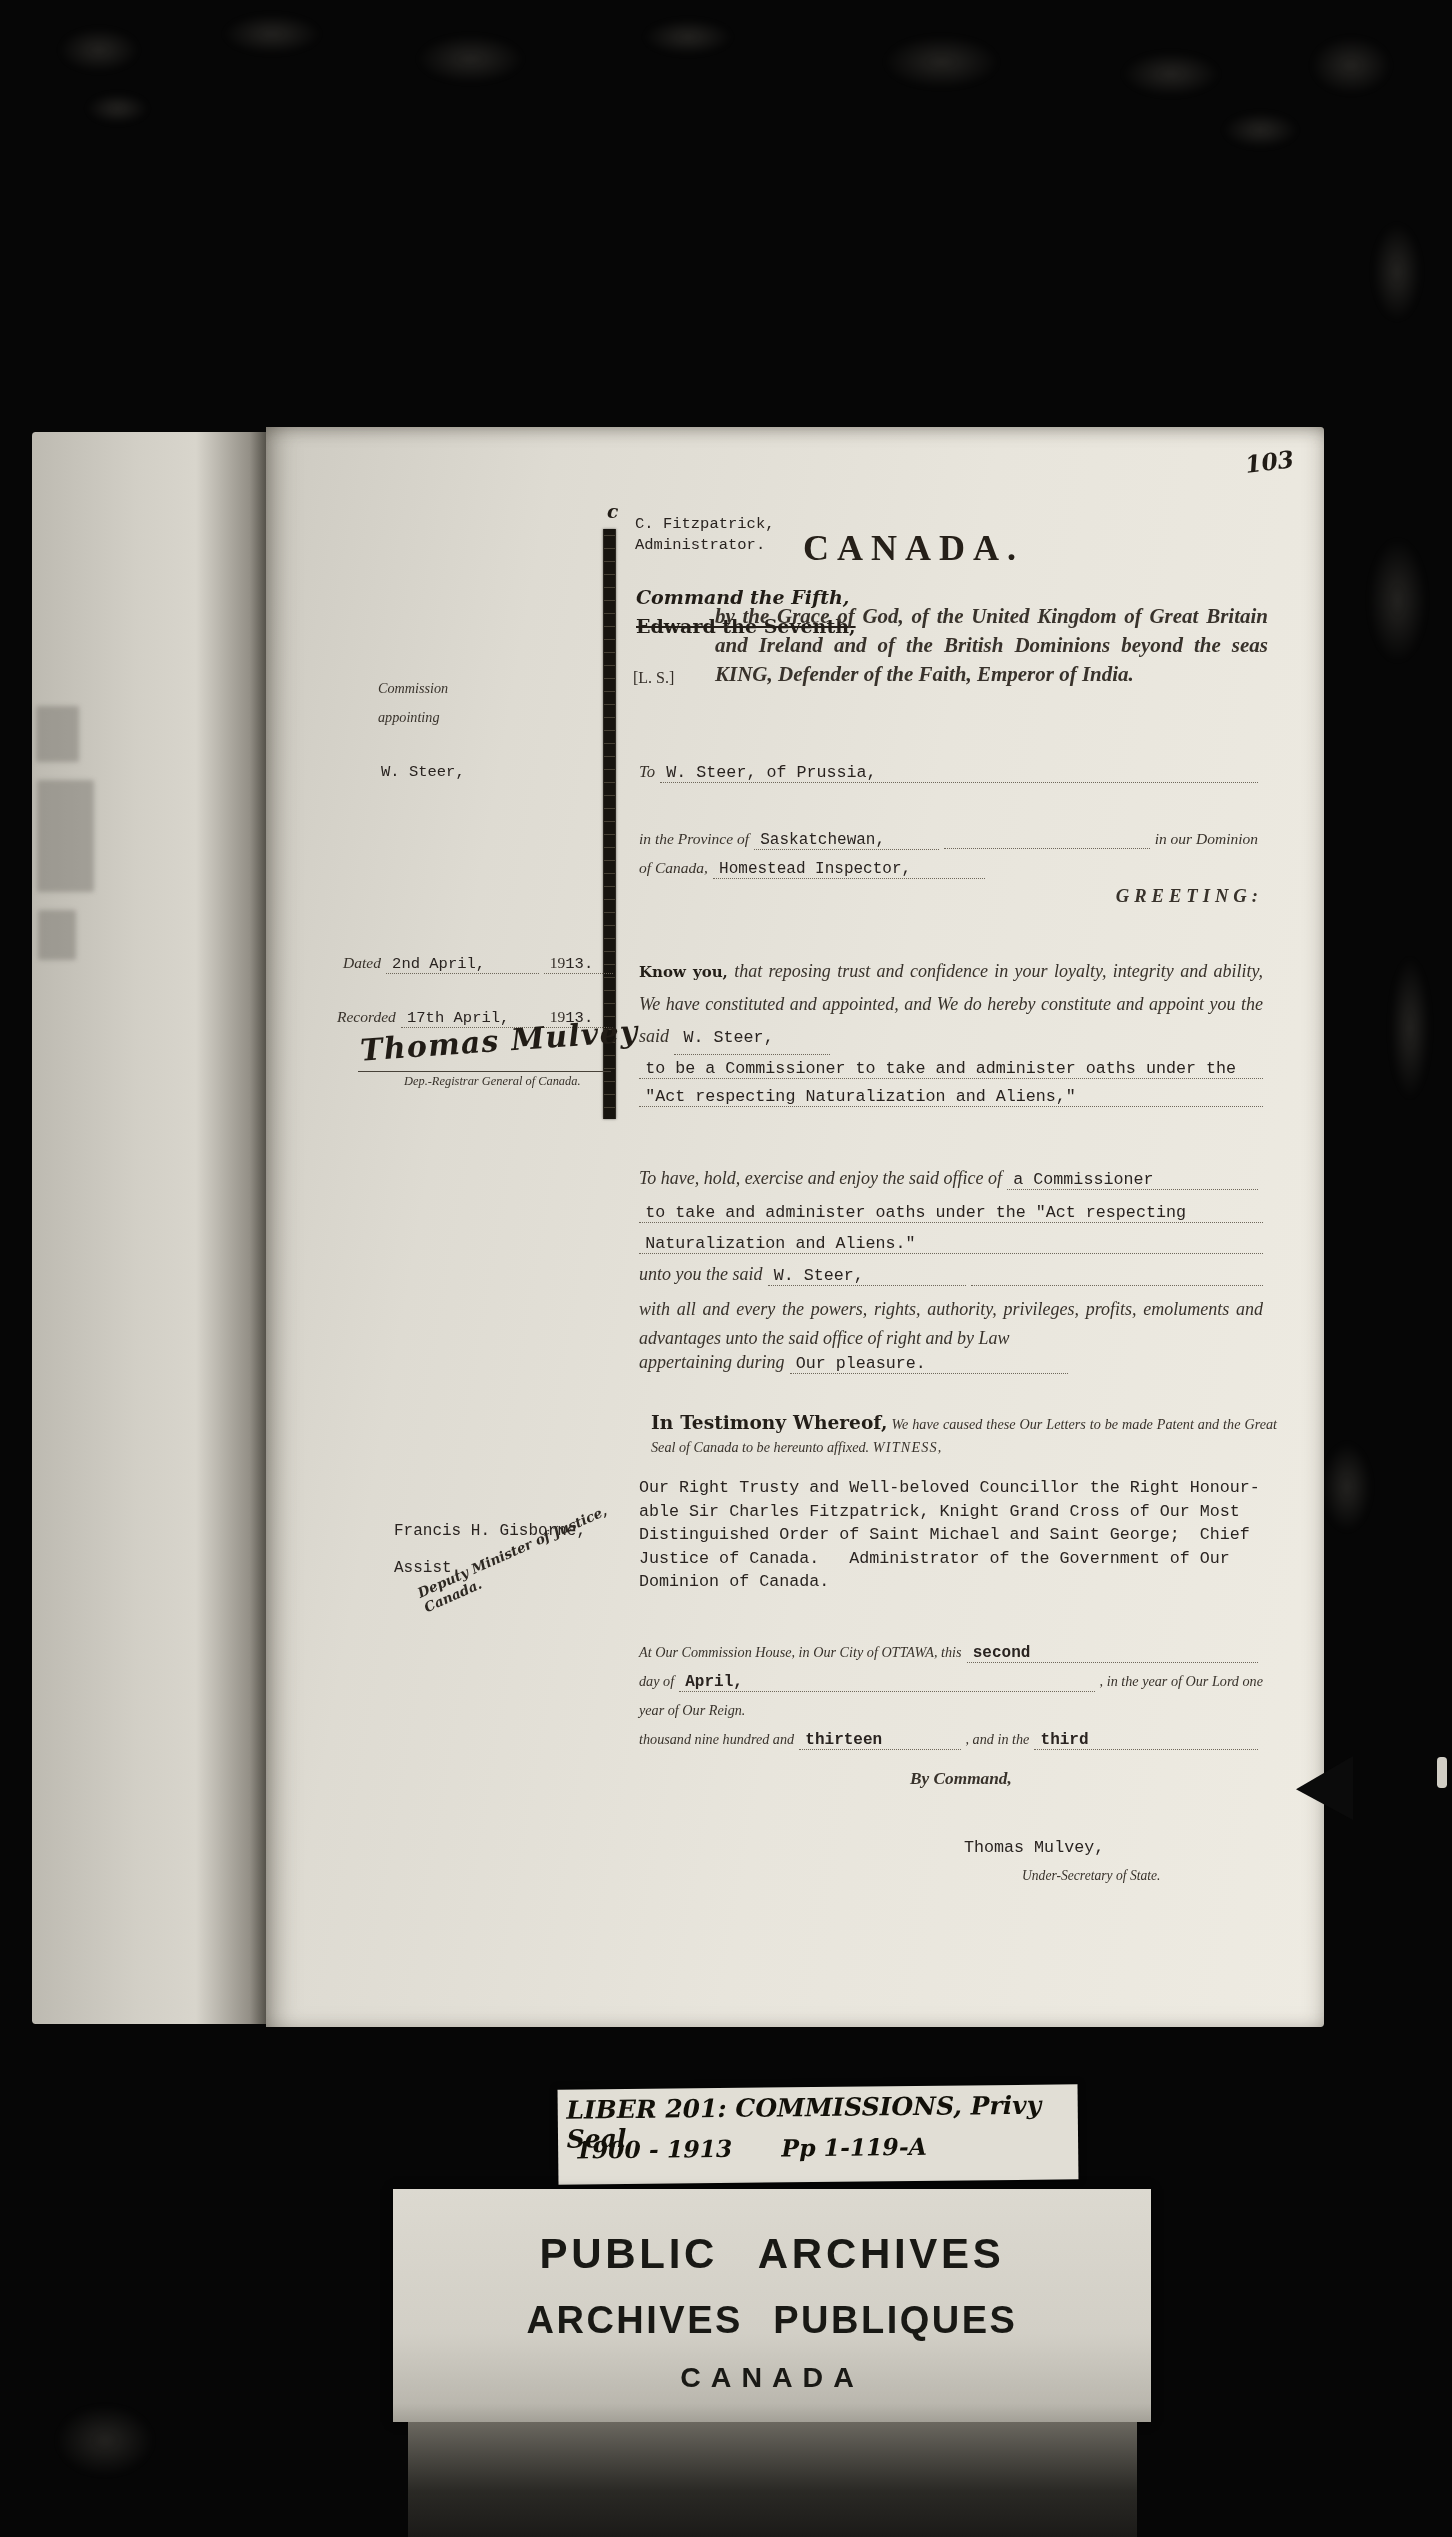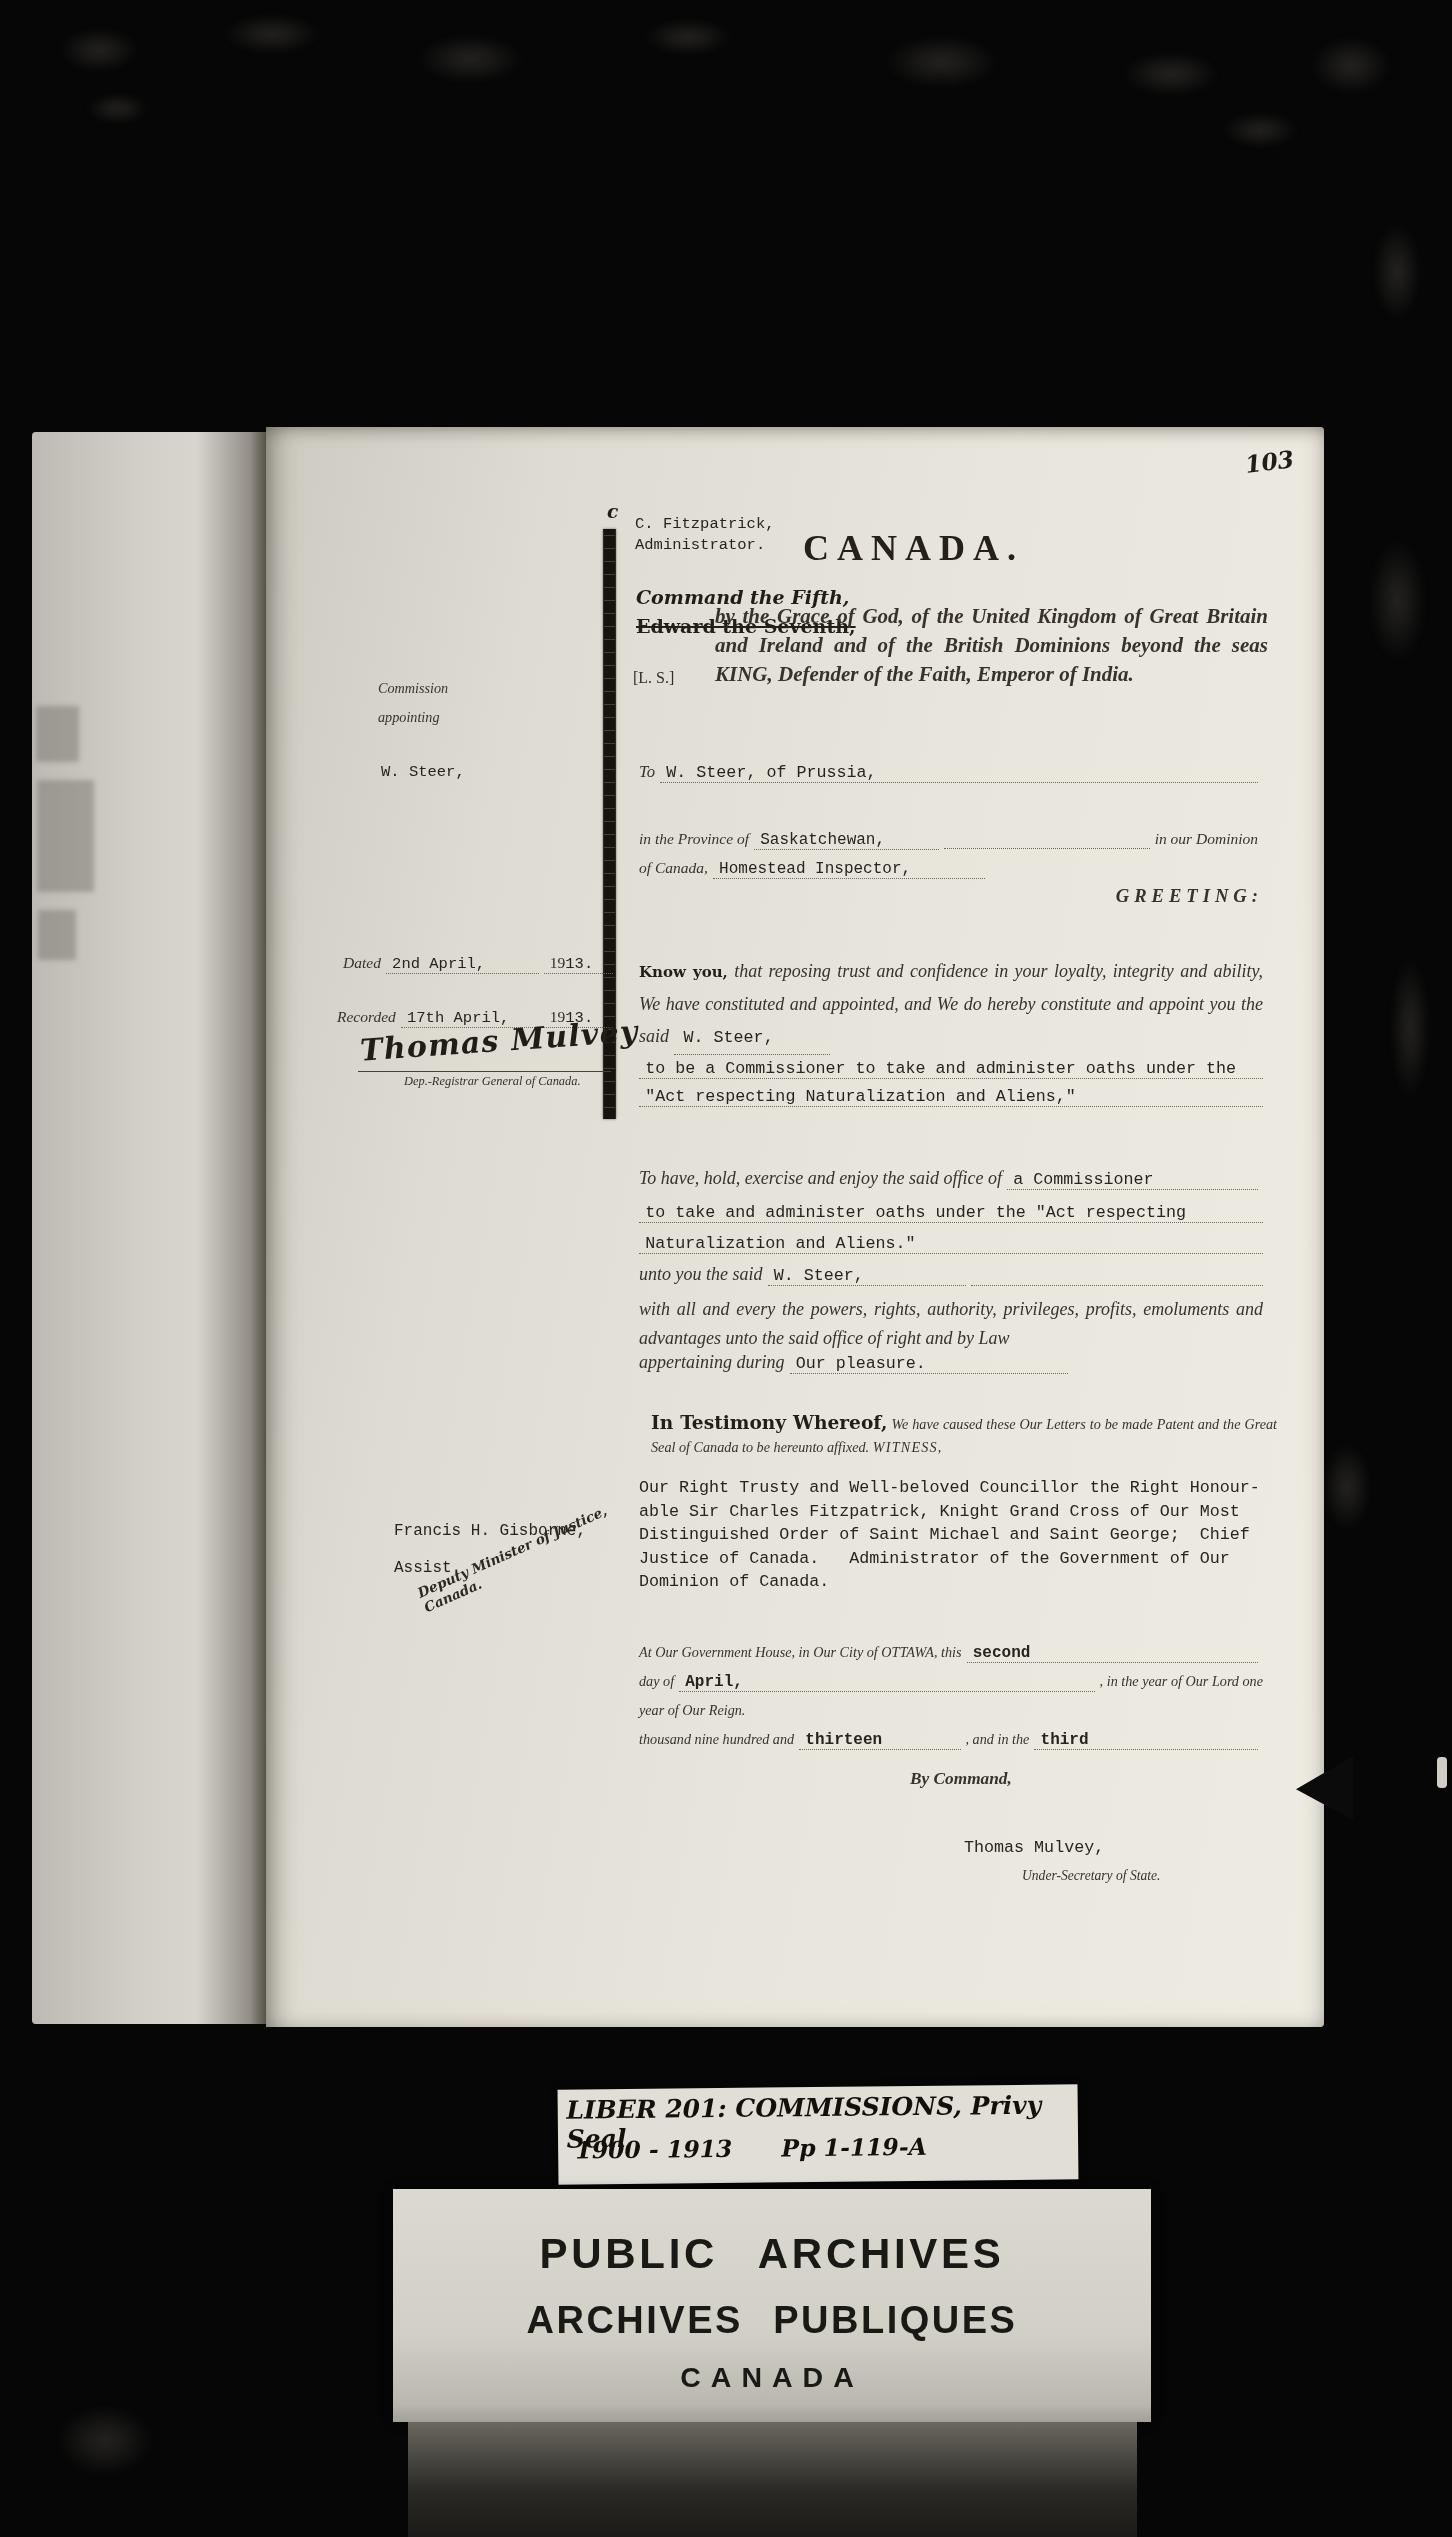--- a/index.html
+++ b/index.html
@@ -190,21 +190,21 @@
 Justice of Canada.   Administrator of the Government of Our
 Dominion of Canada.</div>
 
     <div class="abs typed" style="left:128px;top:1095px;font-size:16px">Francis H. Gisborne,</div>
     <div class="abs typed" style="left:128px;top:1132px;font-size:16px">Assist.</div>
     <div class="abs hand pre" style="left:149px;top:1159px;font-size:13.6px;line-height:16px;transform:rotate(-24deg);transform-origin:left top;color:#2d2822">Deputy Minister of Justice,
 Canada.</div>
 
     <div class="abs" style="left:373px;top:1217px;width:624px;font-size:14.2px">
       <div class="rrow" style="height:29px">
-        <span class="it">At Our Government House, in Our City of OTTAWA, this</span>
+        <span class="it">At Our Commission House, in Our City of OTTAWA, this</span>
         <span class="fill gap"><span class="typed" style="font-size:16px;font-weight:bold">second</span></span>
       </div>
       <div class="rrow" style="height:29px">
         <span class="it">day of</span>
         <span class="fill gap"><span class="typed" style="font-size:16px;font-weight:bold">April,</span></span>
         <span class="it">, in the year of Our Lord one</span>
       </div>
       <div class="rrow" style="height:29px">
         <span class="it">year of Our Reign.</span>
       </div>

